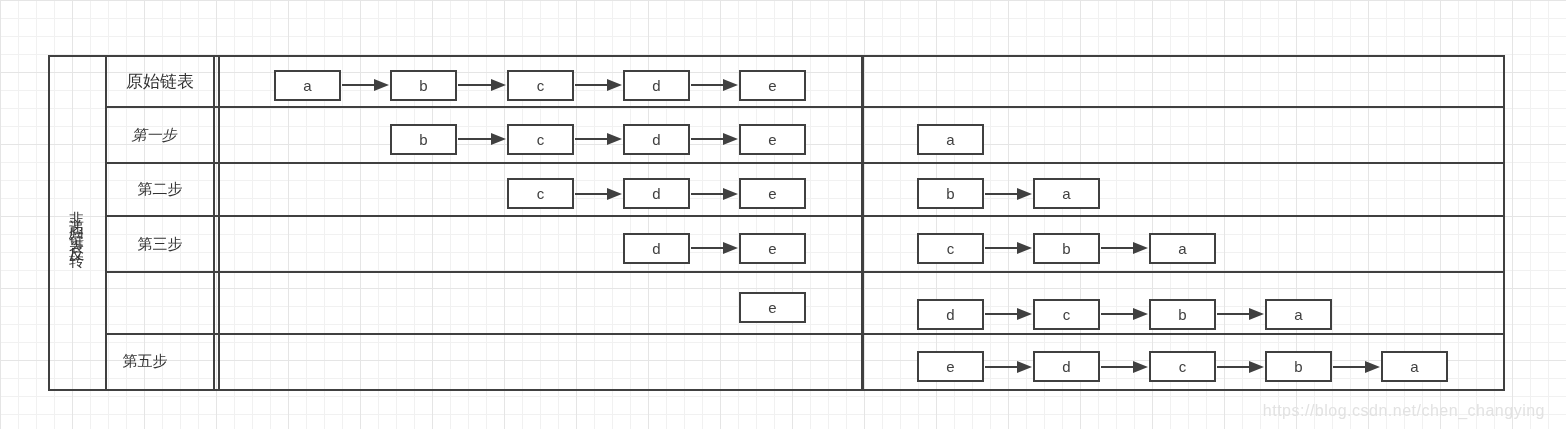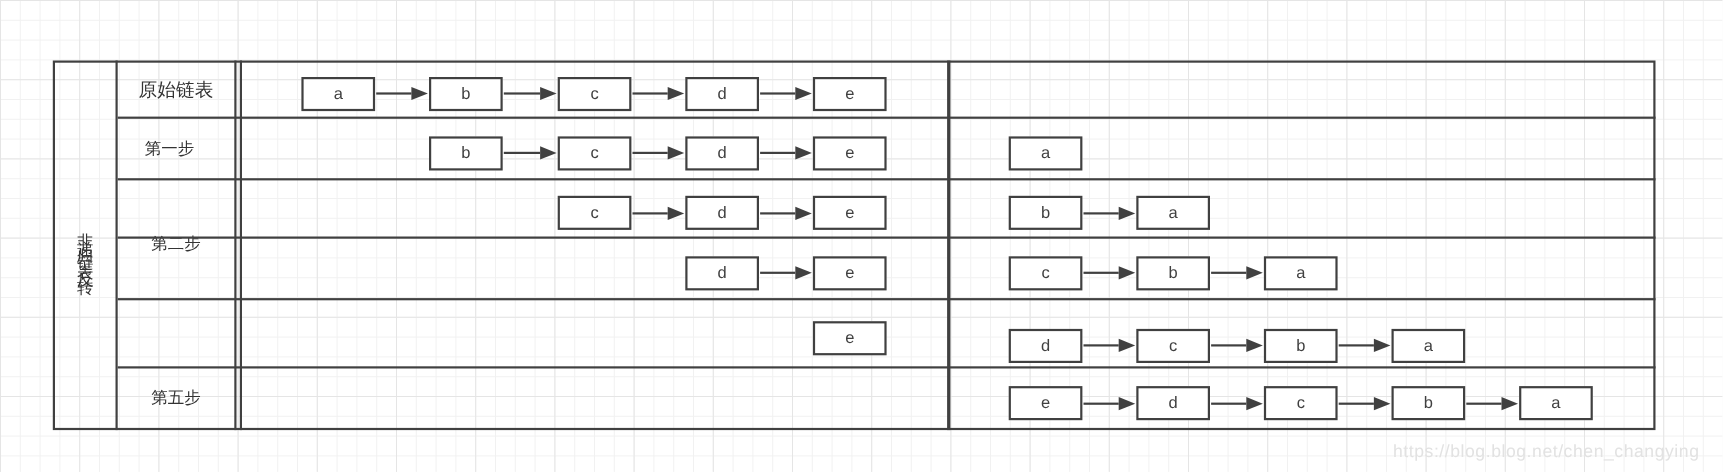--- a/index.html
+++ b/index.html
@@ -44,62 +44,63 @@
   <div class="vline" style="left:105px;top:55px;height:336px;"></div>
 
   <div class="double-line" style="left:213px;top:55px;height:336px;"></div>
 
   <div class="vline-thick" style="left:861px;top:55px;height:336px;"></div>
 
   <div class="title-cell" style="left:48px;top:55px;width:58px;height:336px;">
     <span>非递归链表反转</span>
   </div>
 
-  <div class="watermark" style="right:21px;top:402px;">https://blog.blog.net/chen_changying</div>
+  <div class="watermark" style="right:21px;top:402px;">https://blog.csdn.net/chen_changying</div>
 <div class="row-label header" style="left: 107px; top: 55px; width: 106px; height: 52px;">原始链表</div>
     <div class="node" style="left: 274px; top: 70px;">a</div>
     <div class="arrow-line" style="left: 342px; top: 84px; width: 32px;"></div>
     <div class="arrow-head" style="left: 374px; top: 79px;"></div>
     <div class="node" style="left: 390px; top: 70px;">b</div>
     <div class="arrow-line" style="left: 458px; top: 84px; width: 33px;"></div>
     <div class="arrow-head" style="left: 491px; top: 79px;"></div>
     <div class="node" style="left: 507px; top: 70px;">c</div>
     <div class="arrow-line" style="left: 575px; top: 84px; width: 32px;"></div>
     <div class="arrow-head" style="left: 607px; top: 79px;"></div>
     <div class="node" style="left: 623px; top: 70px;">d</div>
     <div class="arrow-line" style="left: 691px; top: 84px; width: 32px;"></div>
     <div class="arrow-head" style="left: 723px; top: 79px;"></div>
     <div class="node" style="left: 739px; top: 70px;">e</div>
     <div class="hline" style="left: 107px; top: 106px; width: 1398px;"></div>
-    <div class="row-label" style="left: 107px; top: 107px; width: 94px; height: 56px;">第一步</div>
+    <div class="row-label" style="left: 107px; top: 107px; width: 94px; height: 56px; font-style: italic;">第一步</div>
     <div class="node" style="left: 390px; top: 124px;">b</div>
     <div class="arrow-line" style="left: 458px; top: 138px; width: 33px;"></div>
     <div class="arrow-head" style="left: 491px; top: 133px;"></div>
     <div class="node" style="left: 507px; top: 124px;">c</div>
     <div class="arrow-line" style="left: 575px; top: 138px; width: 32px;"></div>
     <div class="arrow-head" style="left: 607px; top: 133px;"></div>
     <div class="node" style="left: 623px; top: 124px;">d</div>
     <div class="arrow-line" style="left: 691px; top: 138px; width: 32px;"></div>
     <div class="arrow-head" style="left: 723px; top: 133px;"></div>
     <div class="node" style="left: 739px; top: 124px;">e</div>
     <div class="node" style="left: 917px; top: 124px;">a</div>
     <div class="hline" style="left: 107px; top: 162px; width: 1398px;"></div>
-    <div class="row-label" style="left: 107px; top: 163px; width: 106px; height: 53px; margin-top: 32px;">第二步</div>
+    <div class="row-label" style="left: 107px; top: 163px; width: 106px; height: 53px;">第二步</div>
     <div class="node" style="left: 507px; top: 178px;">c</div>
     <div class="arrow-line" style="left: 575px; top: 192.5px; width: 32px;"></div>
     <div class="arrow-head" style="left: 607px; top: 187.5px;"></div>
     <div class="node" style="left: 623px; top: 178px;">d</div>
     <div class="arrow-line" style="left: 691px; top: 192.5px; width: 32px;"></div>
     <div class="arrow-head" style="left: 723px; top: 187.5px;"></div>
     <div class="node" style="left: 739px; top: 178px;">e</div>
     <div class="node" style="left: 917px; top: 178px;">b</div>
     <div class="arrow-line" style="left: 985px; top: 192.5px; width: 32px;"></div>
     <div class="arrow-head" style="left: 1017px; top: 187.5px;"></div>
     <div class="node" style="left: 1033px; top: 178px;">a</div>
     <div class="hline" style="left: 107px; top: 215px; width: 1398px;"></div>
+    <div class="row-label" style="left: 107px; top: 216px; width: 106px; height: 56px;">第三步</div>
     <div class="node" style="left: 623px; top: 233px;">d</div>
     <div class="arrow-line" style="left: 691px; top: 247px; width: 32px;"></div>
     <div class="arrow-head" style="left: 723px; top: 242px;"></div>
     <div class="node" style="left: 739px; top: 233px;">e</div>
     <div class="node" style="left: 917px; top: 233px;">c</div>
     <div class="arrow-line" style="left: 985px; top: 247px; width: 32px;"></div>
     <div class="arrow-head" style="left: 1017px; top: 242px;"></div>
     <div class="node" style="left: 1033px; top: 233px;">b</div>
     <div class="arrow-line" style="left: 1101px; top: 247px; width: 32px;"></div>
     <div class="arrow-head" style="left: 1133px; top: 242px;"></div>
@@ -110,21 +111,21 @@
     <div class="arrow-line" style="left: 985px; top: 313px; width: 32px;"></div>
     <div class="arrow-head" style="left: 1017px; top: 308px;"></div>
     <div class="node" style="left: 1033px; top: 299px;">c</div>
     <div class="arrow-line" style="left: 1101px; top: 313px; width: 32px;"></div>
     <div class="arrow-head" style="left: 1133px; top: 308px;"></div>
     <div class="node" style="left: 1149px; top: 299px;">b</div>
     <div class="arrow-line" style="left: 1217px; top: 313px; width: 32px;"></div>
     <div class="arrow-head" style="left: 1249px; top: 308px;"></div>
     <div class="node" style="left: 1265px; top: 299px;">a</div>
     <div class="hline" style="left: 107px; top: 333px; width: 1398px;"></div>
-    <div class="row-label" style="left: 107px; top: 334px; width: 106px; height: 55px;">第五步</div>
+    <div class="row-label" style="left: 92px; top: 334px; width: 106px; height: 55px;">第五步</div>
     <div class="node" style="left: 917px; top: 351px;">e</div>
     <div class="arrow-line" style="left: 985px; top: 365.5px; width: 32px;"></div>
     <div class="arrow-head" style="left: 1017px; top: 360.5px;"></div>
     <div class="node" style="left: 1033px; top: 351px;">d</div>
     <div class="arrow-line" style="left: 1101px; top: 365.5px; width: 32px;"></div>
     <div class="arrow-head" style="left: 1133px; top: 360.5px;"></div>
     <div class="node" style="left: 1149px; top: 351px;">c</div>
     <div class="arrow-line" style="left: 1217px; top: 365.5px; width: 32px;"></div>
     <div class="arrow-head" style="left: 1249px; top: 360.5px;"></div>
     <div class="node" style="left: 1265px; top: 351px;">b</div>

